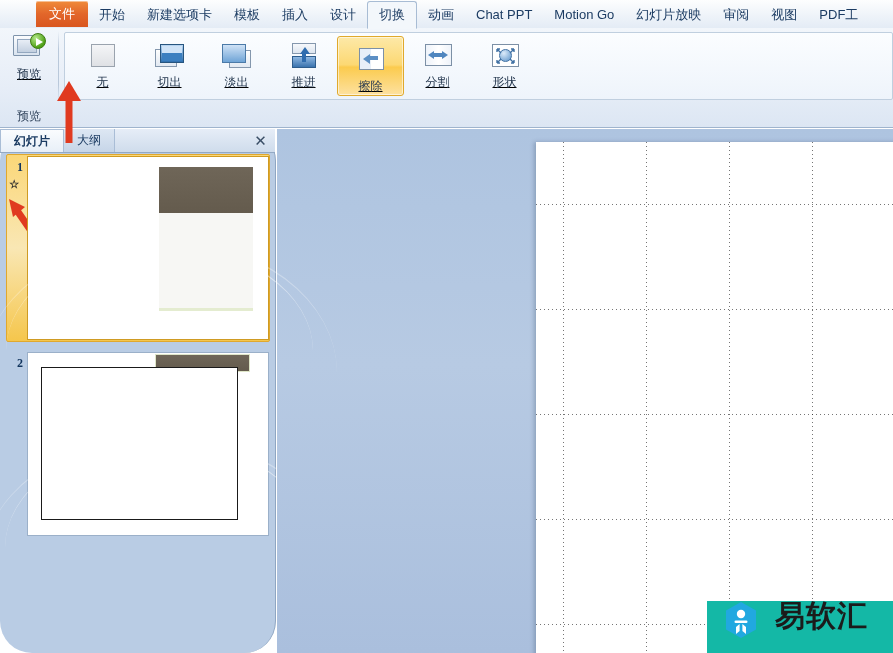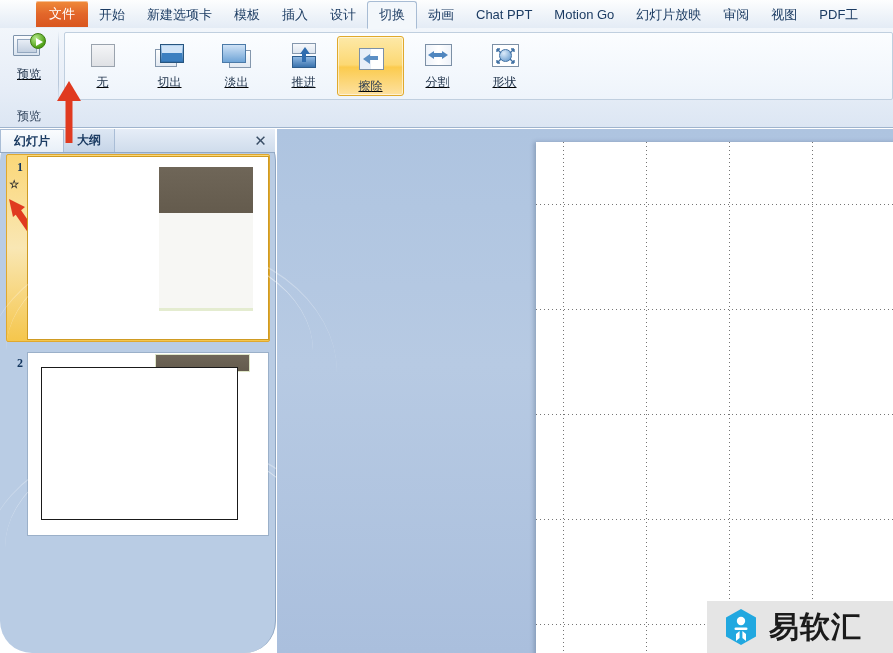--- a/index.html
+++ b/index.html
@@ -172,21 +172,20 @@
   .panel-tabs {
     position: relative; height: 24px; width: 100%;
     background: linear-gradient(to bottom,#e6edf7,#cfdcec);
     border-bottom: 1px solid #93a9c4;
     display: flex; align-items: flex-end;
   }
   .ptab {
     height: 23px; line-height: 22px; padding: 0 13px;
     font-size: 12px; color: #1c3c63; cursor: default;
     border-right: 1px solid #a9bdd6;
-    font-weight: bold;
   }
   .ptab.active {
     background: linear-gradient(to bottom,#fafcfe,#e8eff8);
     border-top: 1px solid #a9bdd6;
     border-left: 1px solid #a9bdd6;
     font-weight: bold;
   }
   .ptab.inactive { background: linear-gradient(to bottom,#dde7f3,#c6d5e8); }
   .panel-close {
     position: absolute; right: 6px; top: 3px; width: 17px; height: 17px;
@@ -261,22 +260,22 @@
     background-image: repeating-linear-gradient(to right, rgba(25,25,25,.6) 0 1px, rgba(0,0,0,0) 1px 4px); }
   .gl-v { position: absolute; top: 0; bottom: 0; width: 1px;
     background-image: repeating-linear-gradient(to bottom, rgba(25,25,25,.6) 0 1px, rgba(0,0,0,0) 1px 4px); }
 
   
   .arrow { position: absolute; pointer-events: none; }
 
   
   .watermark {
     position: absolute; left: 707px; top: 601px; width: 186px; height: 52px;
-    background: #e5e5e5;
-    display: flex; align-items: center; padding-left: 16px; gap: 10px;
+    background: #14b8a6;
+    display: flex; padding-left: 16px; gap: 16px;
   }
   .wm-logo { width: 36px; height: 38px; flex: 0 0 auto; }
   .wm-text { font-size: 30px; font-weight: bold; color: #1b1b1b; letter-spacing: 1px;
     font-family: "DejaVu Sans", sans-serif; line-height: 1; }
 </style>
 </head>
 <body>
 
 <div id="app">
 

